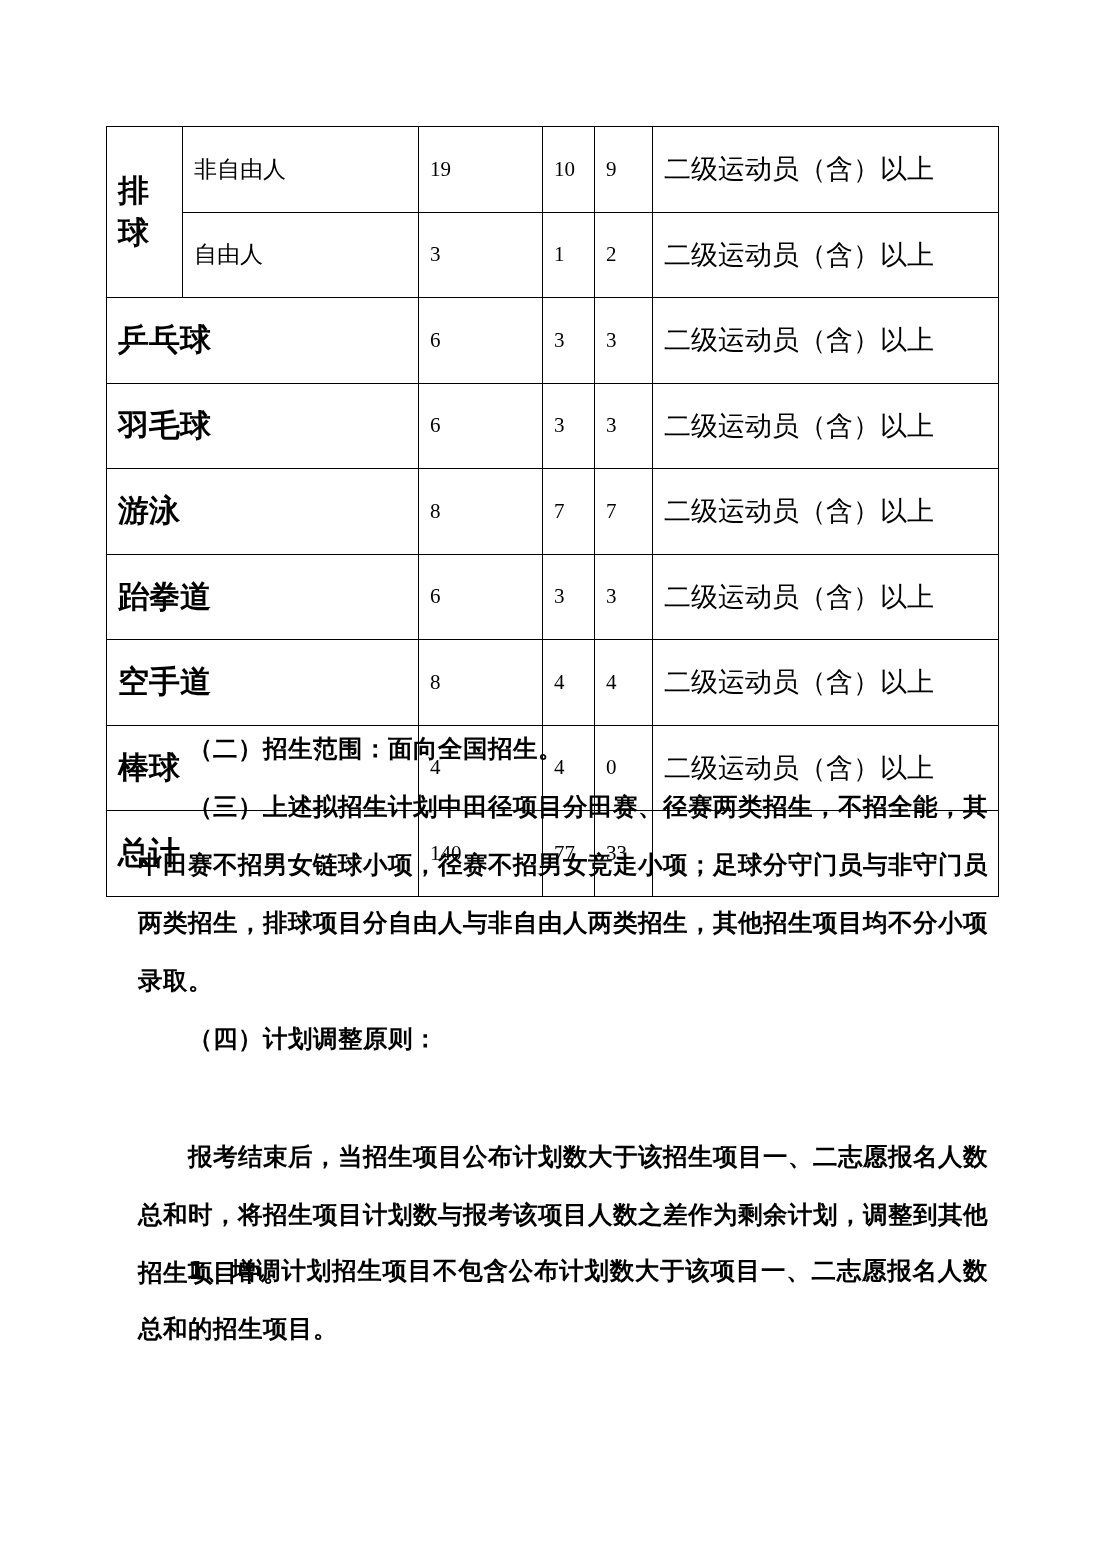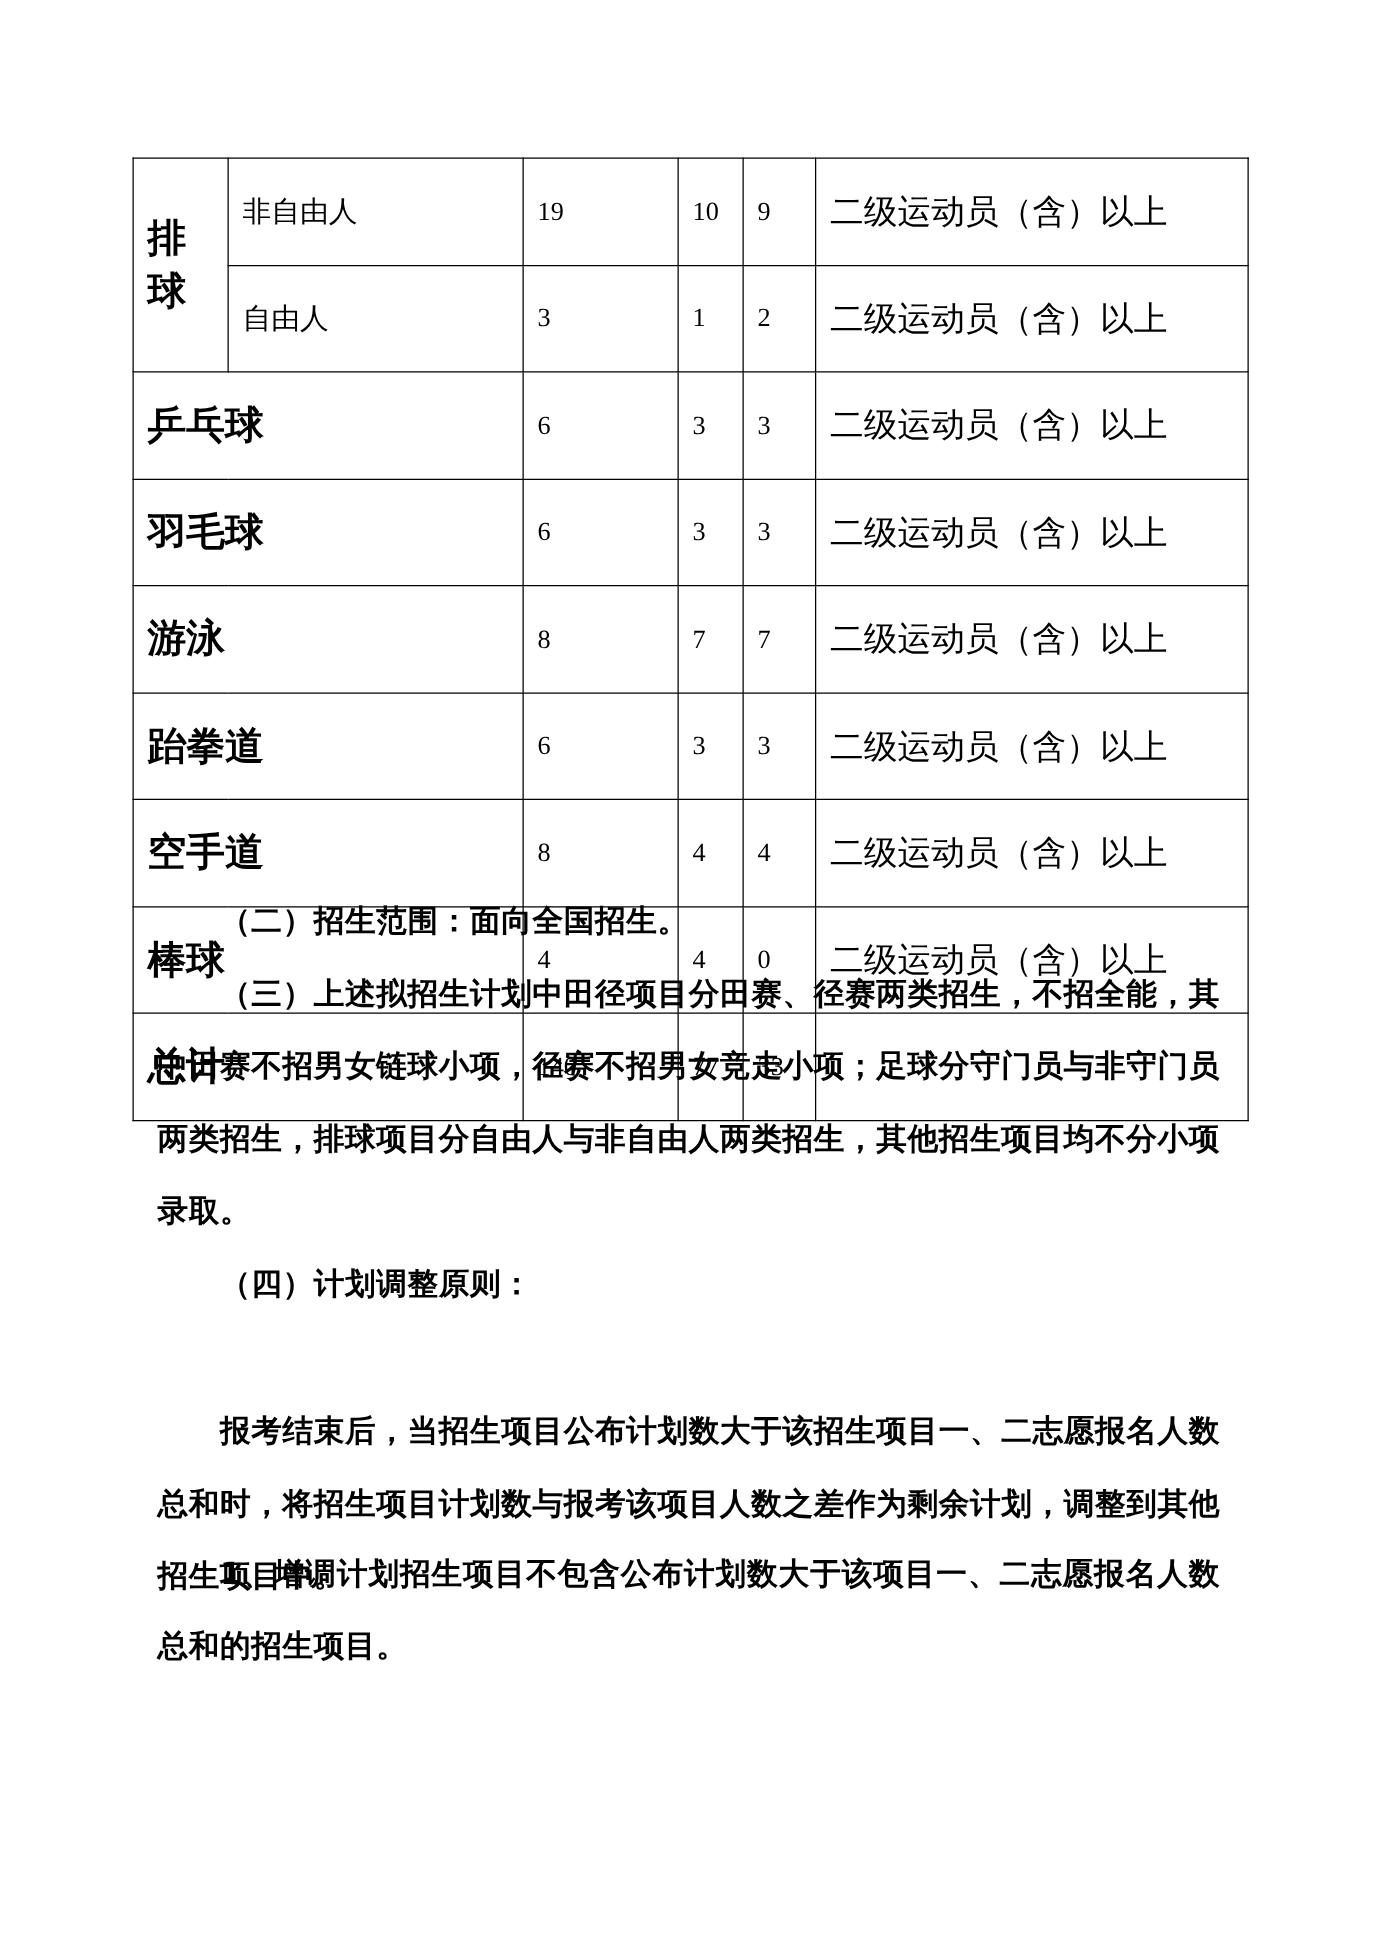--- a/index.html
+++ b/index.html
@@ -7,21 +7,21 @@
            font-family: "DejaVu Serif", "Liberation Serif", serif; color: #000; }
     table.plan { position: absolute; left: 106px; top: 126px; border-collapse: collapse;
                  table-layout: fixed; width: 892px; }
     table.plan td { border: 1.5px solid #000; text-align: left; vertical-align: middle;
                     height: 62.5px; padding: 11px; font-size: 22px; }
     table.plan td.num { font-family: "Liberation Serif", "DejaVu Serif", serif; font-size: 21px; margin-top: 28px; }
     table.plan td.req { font-family: "DejaVu Sans", "Liberation Sans", sans-serif; font-size: 27px; }
     table.plan td.name { font-family: "DejaVu Sans", "Liberation Sans", sans-serif; font-size: 31px; font-weight: bold; }
     table.plan td.sub { font-family: "DejaVu Sans", "Liberation Sans", sans-serif; font-size: 23px; }
     .para { position: absolute; left: 126px; width: 850px; font-family: "DejaVu Sans", "Liberation Sans", sans-serif;
-            font-size: 24.5px; line-height: 58px; margin: 0; text-align: justify; letter-spacing: 0.5px; font-weight: bold; }
+            font-size: 24.5px; line-height: 58px; margin: 12px; text-align: justify; letter-spacing: 0.5px; font-weight: bold; }
     .indent { text-indent: 50px; }
   </style>
 </head>
 <body>
 
 <table class="plan">
   <colgroup>
     <col style="width:76px">
       <col style="width:236px">
       <col style="width:124px">

